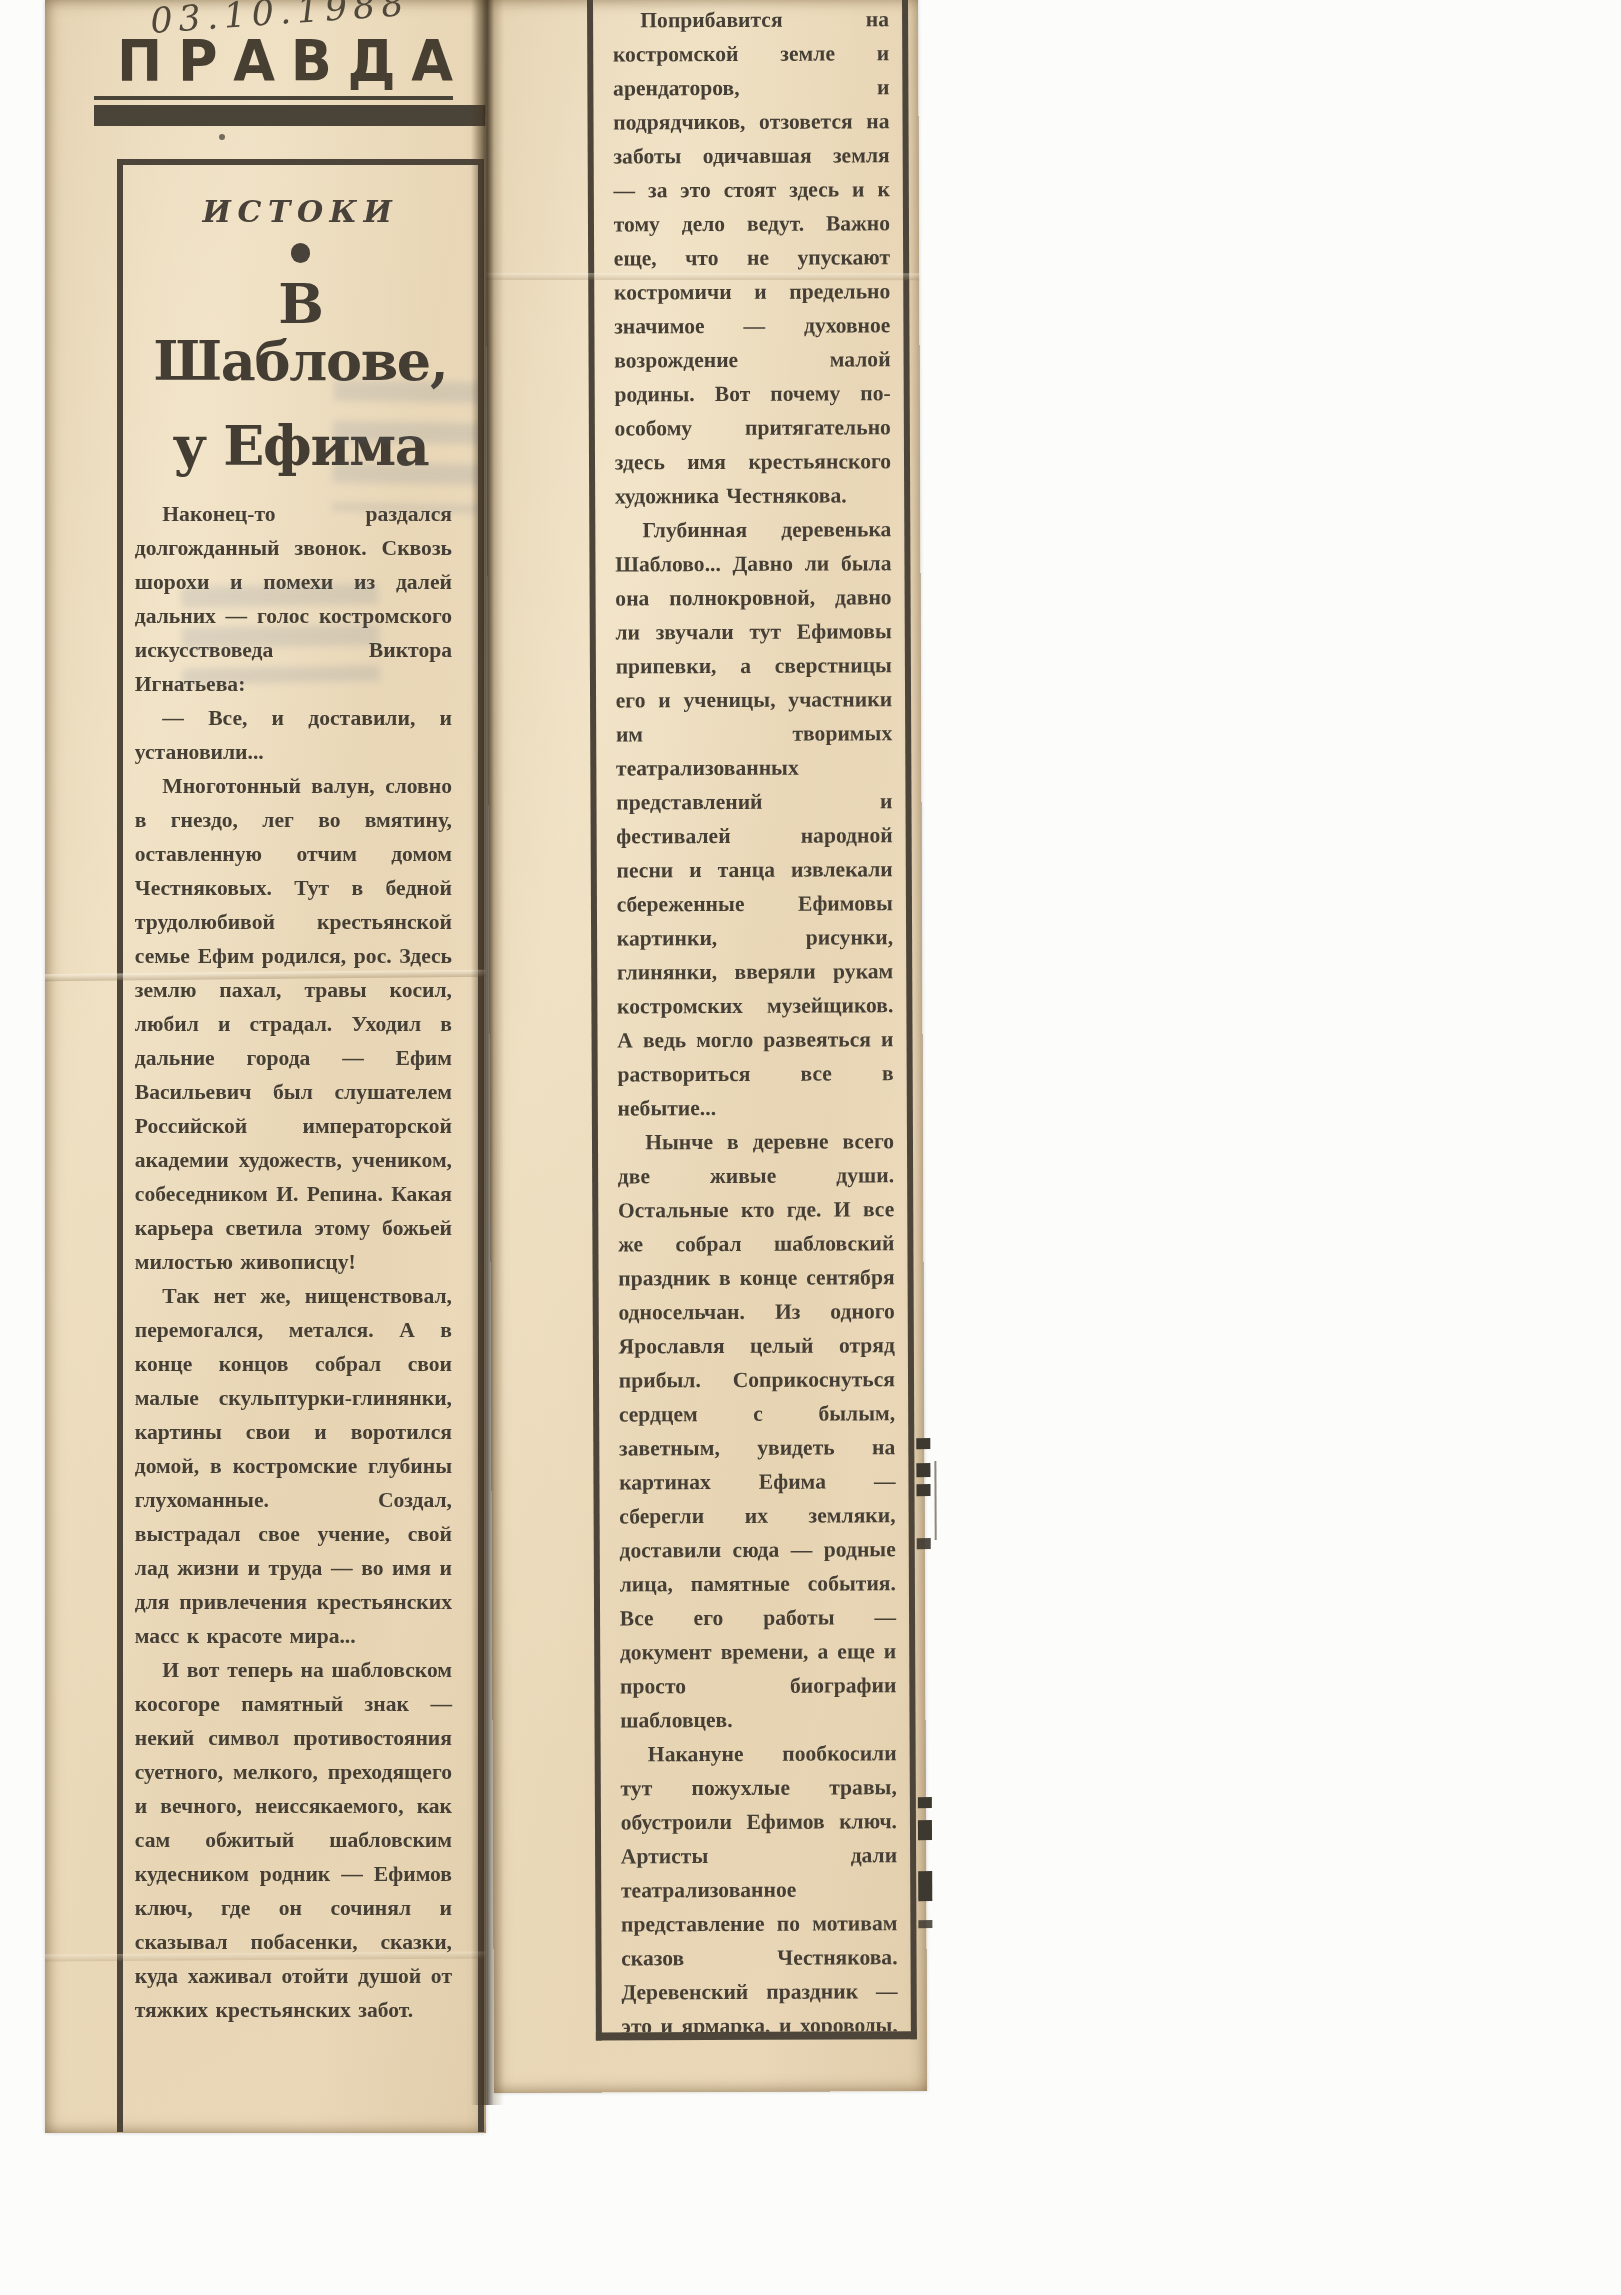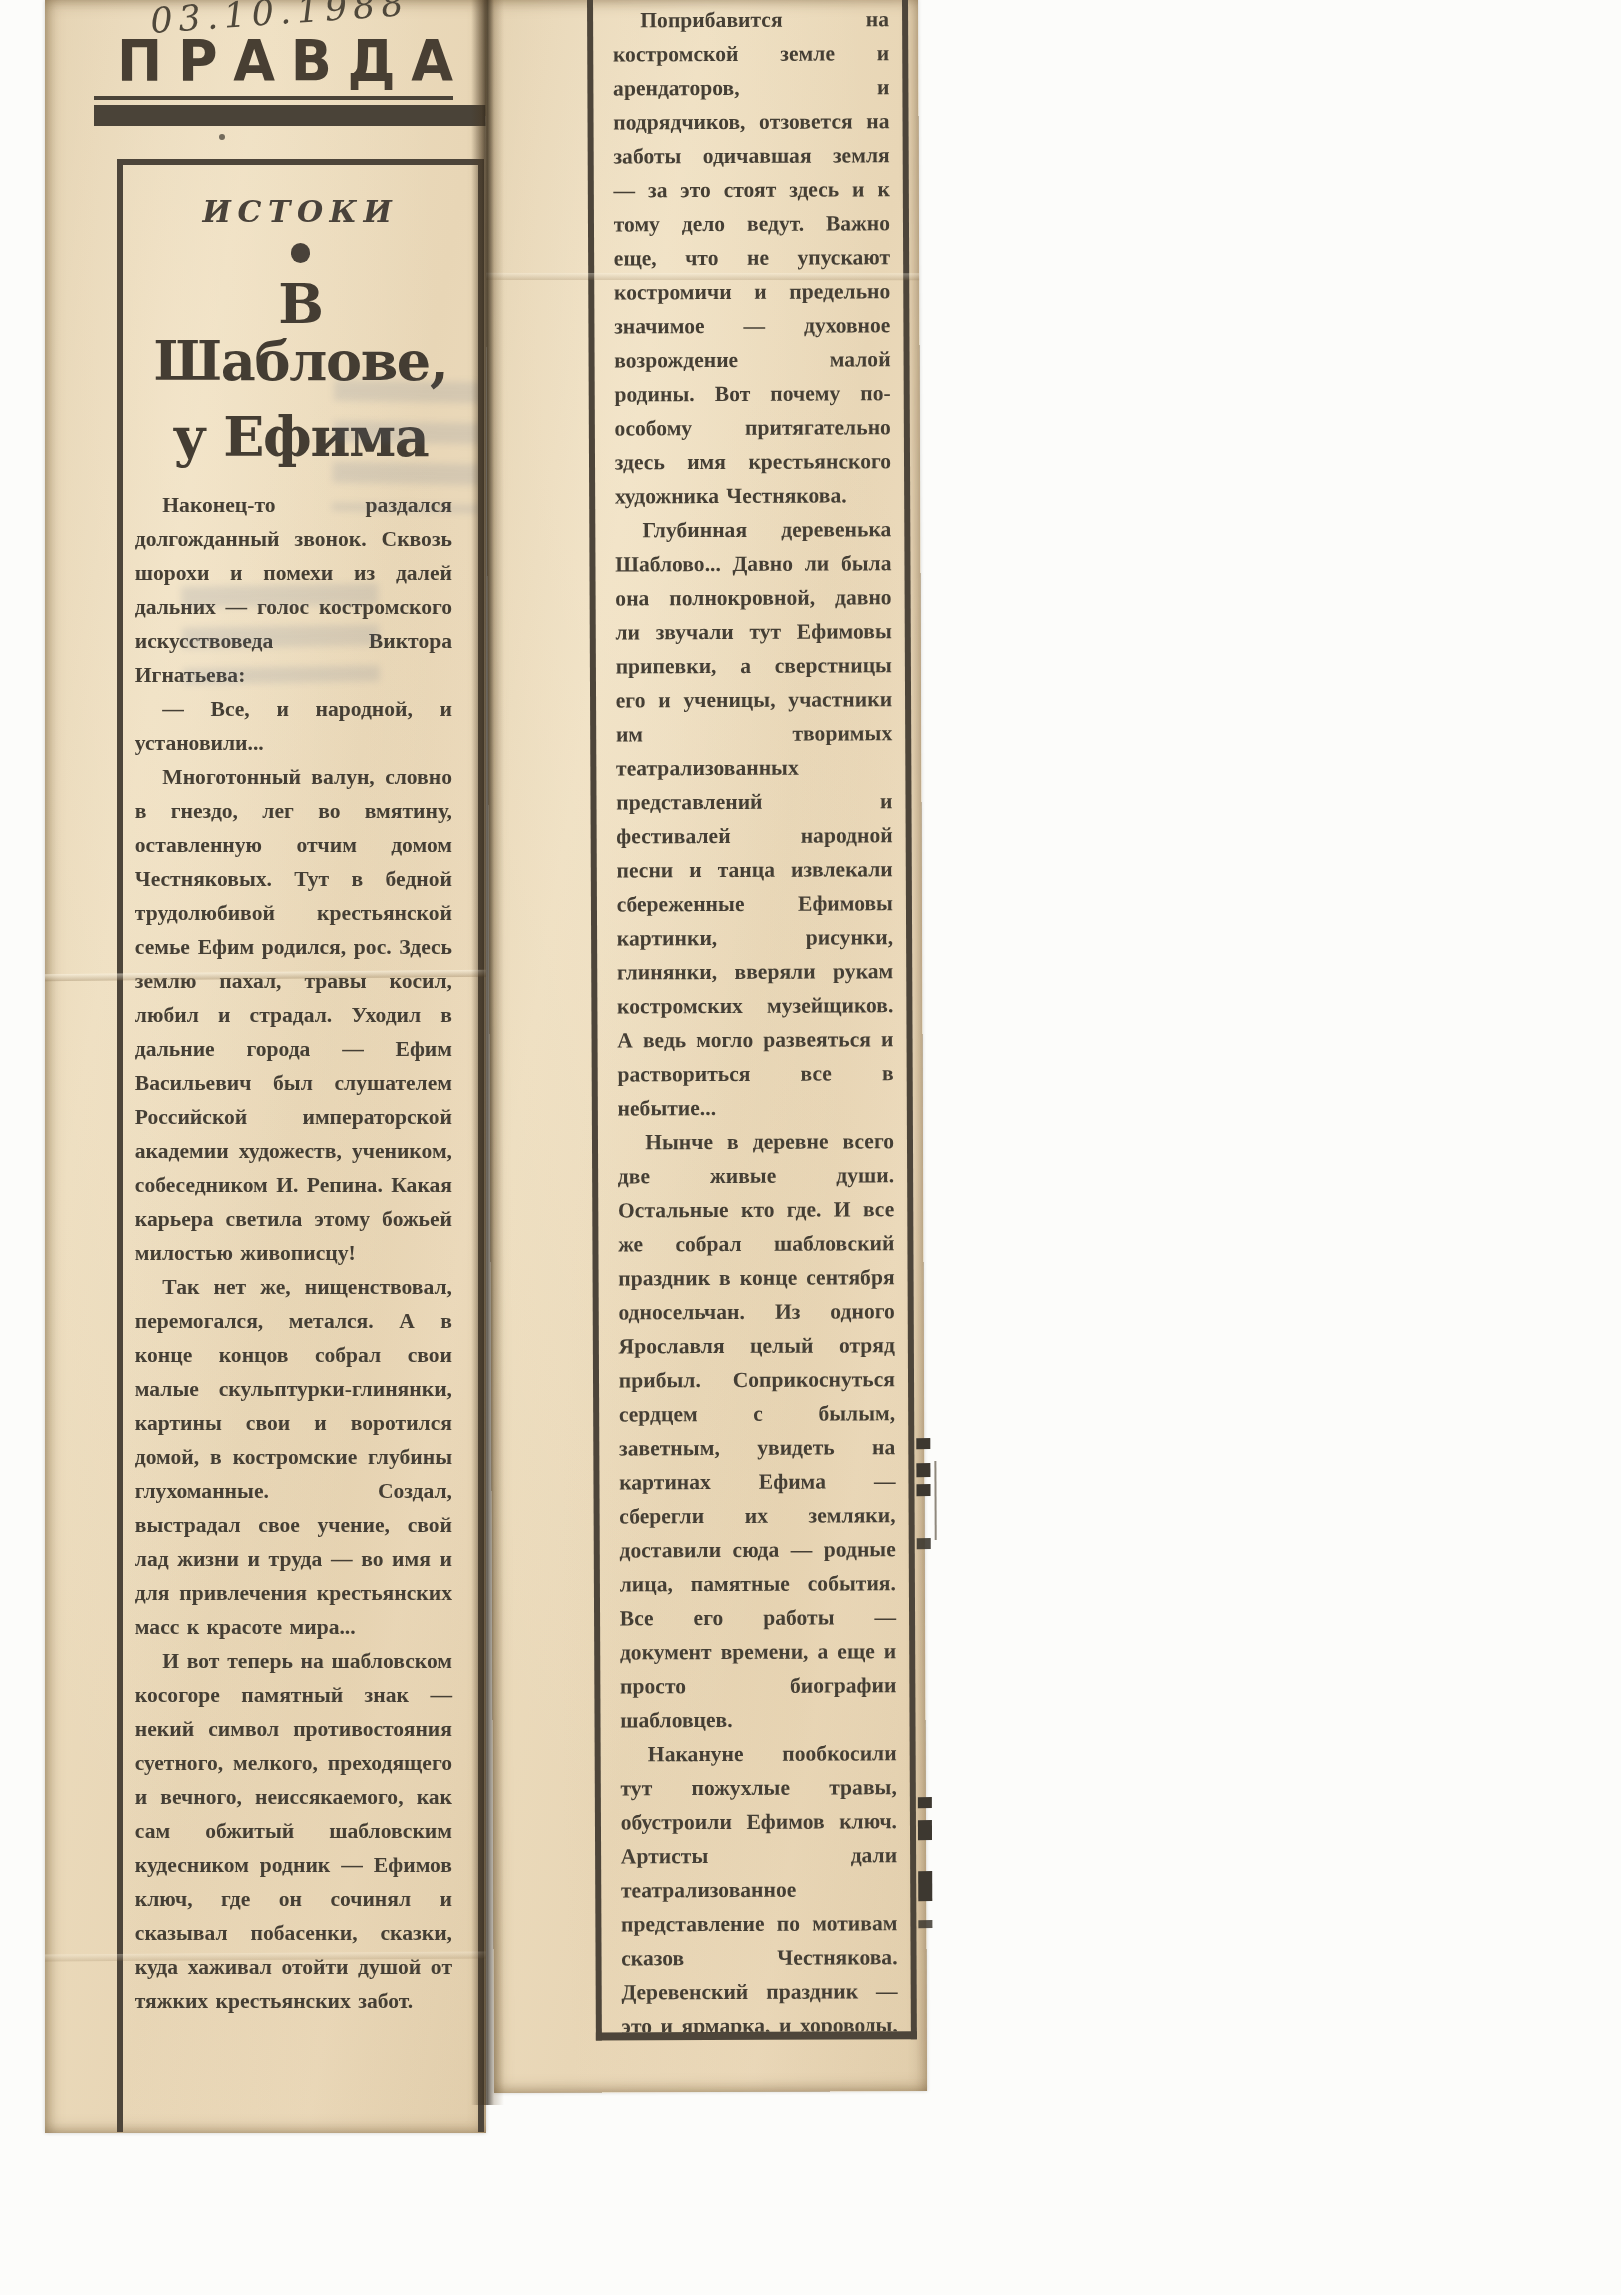--- a/index.html
+++ b/index.html
@@ -59,21 +59,21 @@
     margin-top:29px;text-align:center;
     font-family:"DejaVu Serif", serif;font-style:italic;font-weight:700;
     font-size:30px;letter-spacing:6.6px;color:#49423a;
   }
   .bullet-dot{width:19.7px;height:19.7px;border-radius:50%;background:#49423a;margin:14.4px auto 2.6px auto;}
   .title-line{
     text-align:center;font-family:"DejaVu Serif", serif;font-weight:700;
     font-size:54px;letter-spacing:-1.3px;line-height:1.05;color:#443d33;
   }
   .title-line.l1{margin-top:13px;}
-  .title-line.l2{margin-top:20px;}
+  .title-line.l2{margin-top:29px;}
 
   
   .body-text{
     margin-top:22px;padding:0 26px 0 11.8px;
     font-size:21.6px;line-height:34px;font-weight:700;color:#453f35;
     text-align:justify;word-spacing:2px;
   }
   .body-text p{margin:0;text-indent:27.5px;hyphens:auto;}
   .dialog{text-indent:27.5px;}
 
@@ -115,21 +115,21 @@
   <div class="article-box" style="position:absolute;">
     <div class="ghost g1"></div>
     <div class="ghost g2"></div>
     <div class="kicker">ИСТОКИ</div>
     <div class="bullet-dot"></div>
     <div class="title-line l1">В Шаблове,</div>
     <div class="title-line l2">у Ефима</div>
 
     <div class="body-text">
       <p>Наконец-то раздался долгожданный звонок. Сквозь шорохи и помехи из далей дальних — голос костромского искусствоведа Виктора Игнатьева:</p>
-      <p class="dialog">— Все, и народной, и установили...</p>
+      <p class="dialog">— Все, и доставили, и установили...</p>
       <p>Многотонный валун, словно в гнездо, лег во вмятину, оставленную отчим домом Честняковых. Тут в бедной трудолюбивой крестьянской семье Ефим родился, рос. Здесь землю пахал, травы косил, любил и страдал. Уходил в дальние города — Ефим Васильевич был слушателем Российской императорской академии художеств, учеником, собеседником И. Репина. Какая карьера светила этому божьей милостью живописцу!</p>
       <p>Так нет же, нищенствовал, перемогался, метался. А в конце концов собрал свои малые скульптурки-глинянки, картины свои и воротился домой, в костромские глубины глухоманные. Создал, выстрадал свое учение, свой лад жизни и труда — во имя и для привлечения крестьянских масс к красоте мира...</p>
       <p>И вот теперь на шабловском косогоре памятный знак — некий символ противостояния суетного, мелкого, преходящего и вечного, неиссякаемого, как сам обжитый шабловским кудесником родник — Ефимов ключ, где он сочинял и сказывал побасенки, сказки, куда хаживал отойти душой от тяжких крестьянских забот.</p>
 
     </div>
   </div>
 
   <div class="crease c1"></div>
   <div class="crease c2"></div>
 </div>

